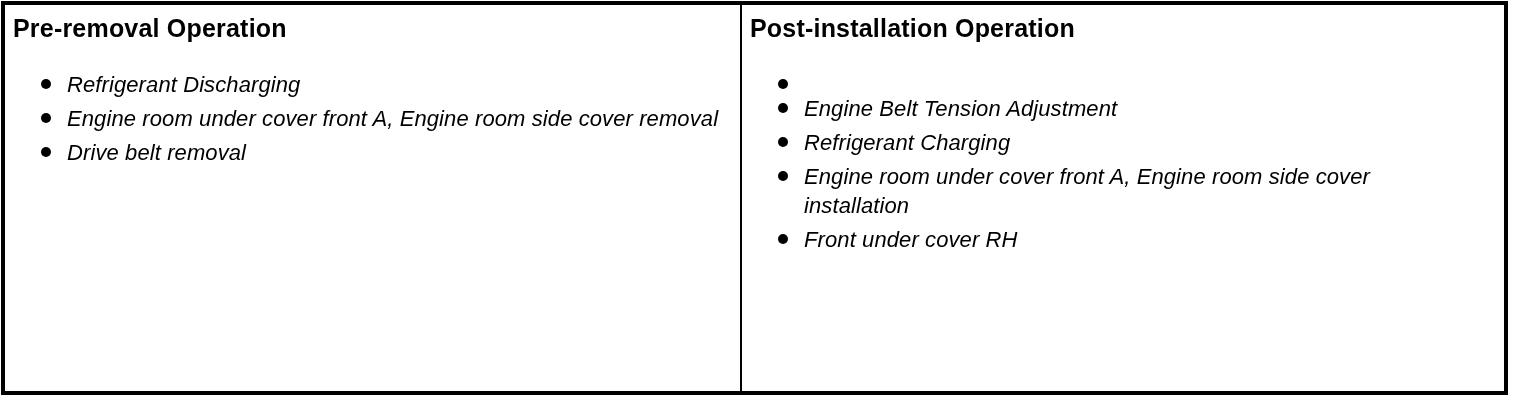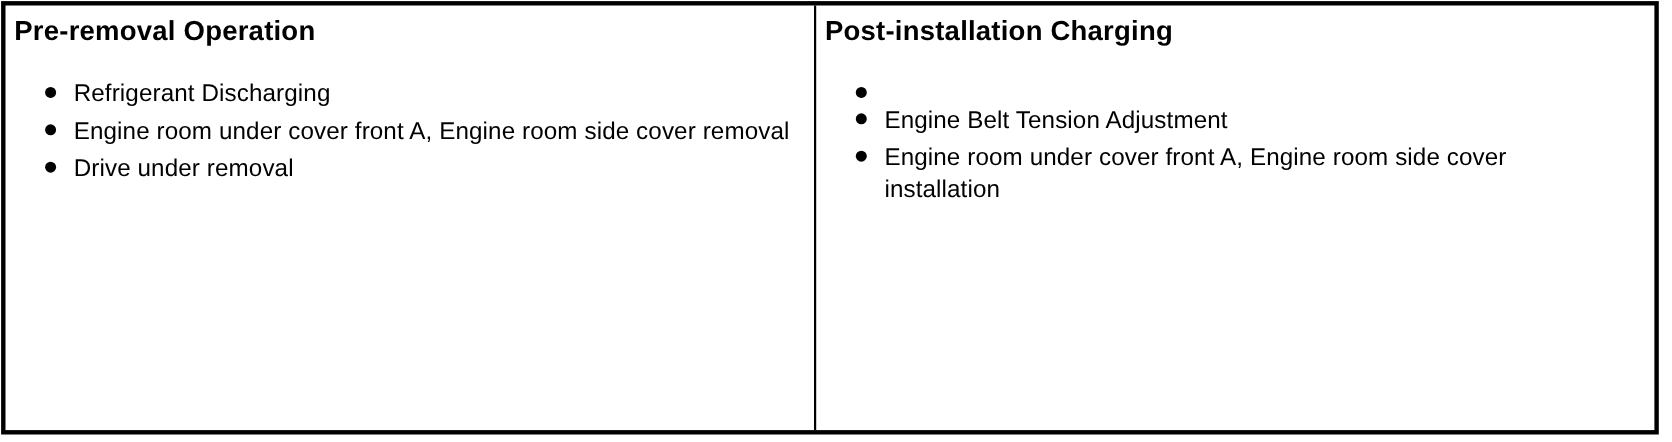--- a/index.html
+++ b/index.html
@@ -46,20 +46,21 @@
   }
   ul.bullet-list {
     list-style: none;
     margin-top: 27px;
     padding-left: 28px;
   }
   ul.bullet-list li {
     display: flex;
     align-items: flex-start;
     margin-bottom: 5px;
+    font-style: italic;
   }
   .bullet {
     flex: 0 0 auto;
     width: 10px;
     height: 10px;
     border-radius: 50%;
     background: #000000;
     margin: 9px 16px 0 0;
   }
   .item-text {
@@ -81,36 +82,44 @@
         <li>
           <span class="bullet"></span>
           <span class="item-text">Refrigerant Discharging</span>
         </li>
         <li>
           <span class="bullet"></span>
           <span class="item-text">Engine room under cover front A, Engine room side cover removal</span>
         </li>
         <li>
           <span class="bullet"></span>
-          <span class="item-text">Drive under removal</span>
+          <span class="item-text">Drive belt removal</span>
         </li>
       </ul>
     </div>
 
     <div class="col col-right">
-      <div class="col-header">Post-installation Charging</div>
+      <div class="col-header">Post-installation Operation</div>
       <ul class="bullet-list">
         <li>
           <span class="bullet"></span>
         </li>
         <li>
           <span class="bullet"></span>
           <span class="item-text">Engine Belt Tension Adjustment</span>
         </li>
         <li>
           <span class="bullet"></span>
+          <span class="item-text">Refrigerant Charging</span>
+        </li>
+        <li>
+          <span class="bullet"></span>
           <span class="item-text">Engine room under cover front A, Engine room side cover installation</span>
+        </li>
+        <li>
+          <span class="bullet"></span>
+          <span class="item-text">Front under cover RH</span>
         </li>
       </ul>
     </div>
 
   </div>
 </div>
 
 </body></html>

